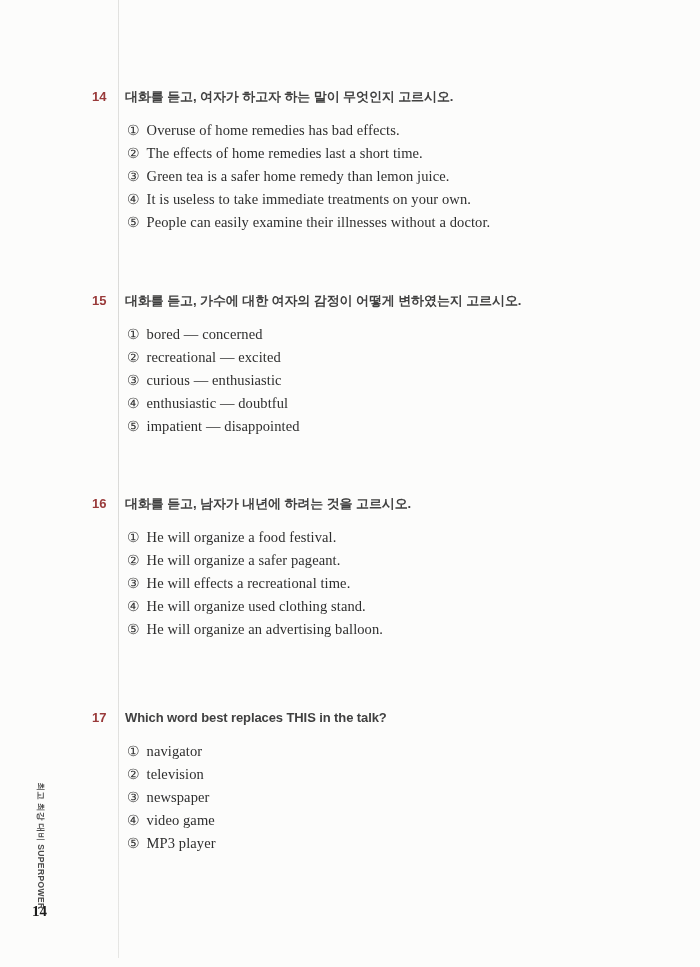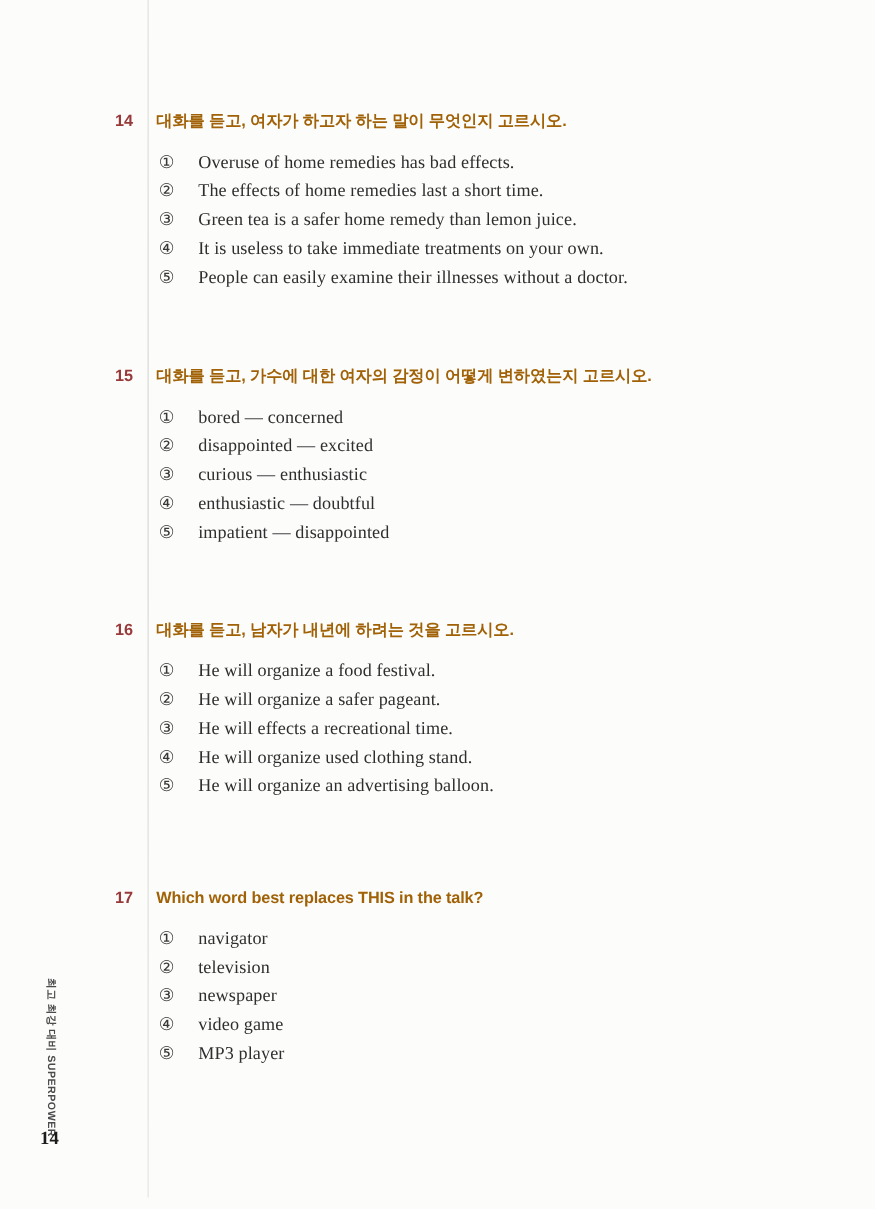--- a/index.html
+++ b/index.html
@@ -63,21 +63,21 @@
     font-family: "Liberation Sans", sans-serif;
     font-size: 13px;
     font-weight: bold;
     color: var(--accent, #993a3a);
   }
   .qprompt {
     margin: 0;
     font-family: "Liberation Sans", sans-serif;
     font-size: 13px;
     font-weight: bold;
-    color: #a16207;
+    color: #404040;
     letter-spacing: -0.1px;
   }
   .options {
     list-style: none;
     margin: 13px 0 0 0;
     padding: 0 0 0 35px;
   }
   .option {
     display: flex;
     align-items: baseline;
@@ -86,21 +86,20 @@
     color: #2e2e2e;
   }
   .marker {
     flex: 0 0 auto;
     margin-right: 7px;
     font-size: 14px;
     color: #383838;
   }
   .opt-text {
     letter-spacing: 0.1px;
-    margin-left: 12px;
   }
 </style>
 </head>
 <body style="background: rgb(252, 252, 251);">
 
 <div class="page">
 
   <div class="divider-line"></div>
 
   <div class="sidebar-text">최고 최강 대비 SUPERPOWER</div>
@@ -141,21 +140,21 @@
       <span class="qnum">15</span>
       <h2 class="qprompt">대화를 듣고, 가수에 대한 여자의 감정이 어떻게 변하였는지 고르시오.</h2>
     </div>
     <ol class="options">
       <li class="option">
         <span class="marker">①</span>
         <span class="opt-text">bored — concerned</span>
       </li>
       <li class="option">
         <span class="marker">②</span>
-        <span class="opt-text">disappointed — excited</span>
+        <span class="opt-text">recreational — excited</span>
       </li>
       <li class="option">
         <span class="marker">③</span>
         <span class="opt-text">curious — enthusiastic</span>
       </li>
       <li class="option">
         <span class="marker">④</span>
         <span class="opt-text">enthusiastic — doubtful</span>
       </li>
       <li class="option">

